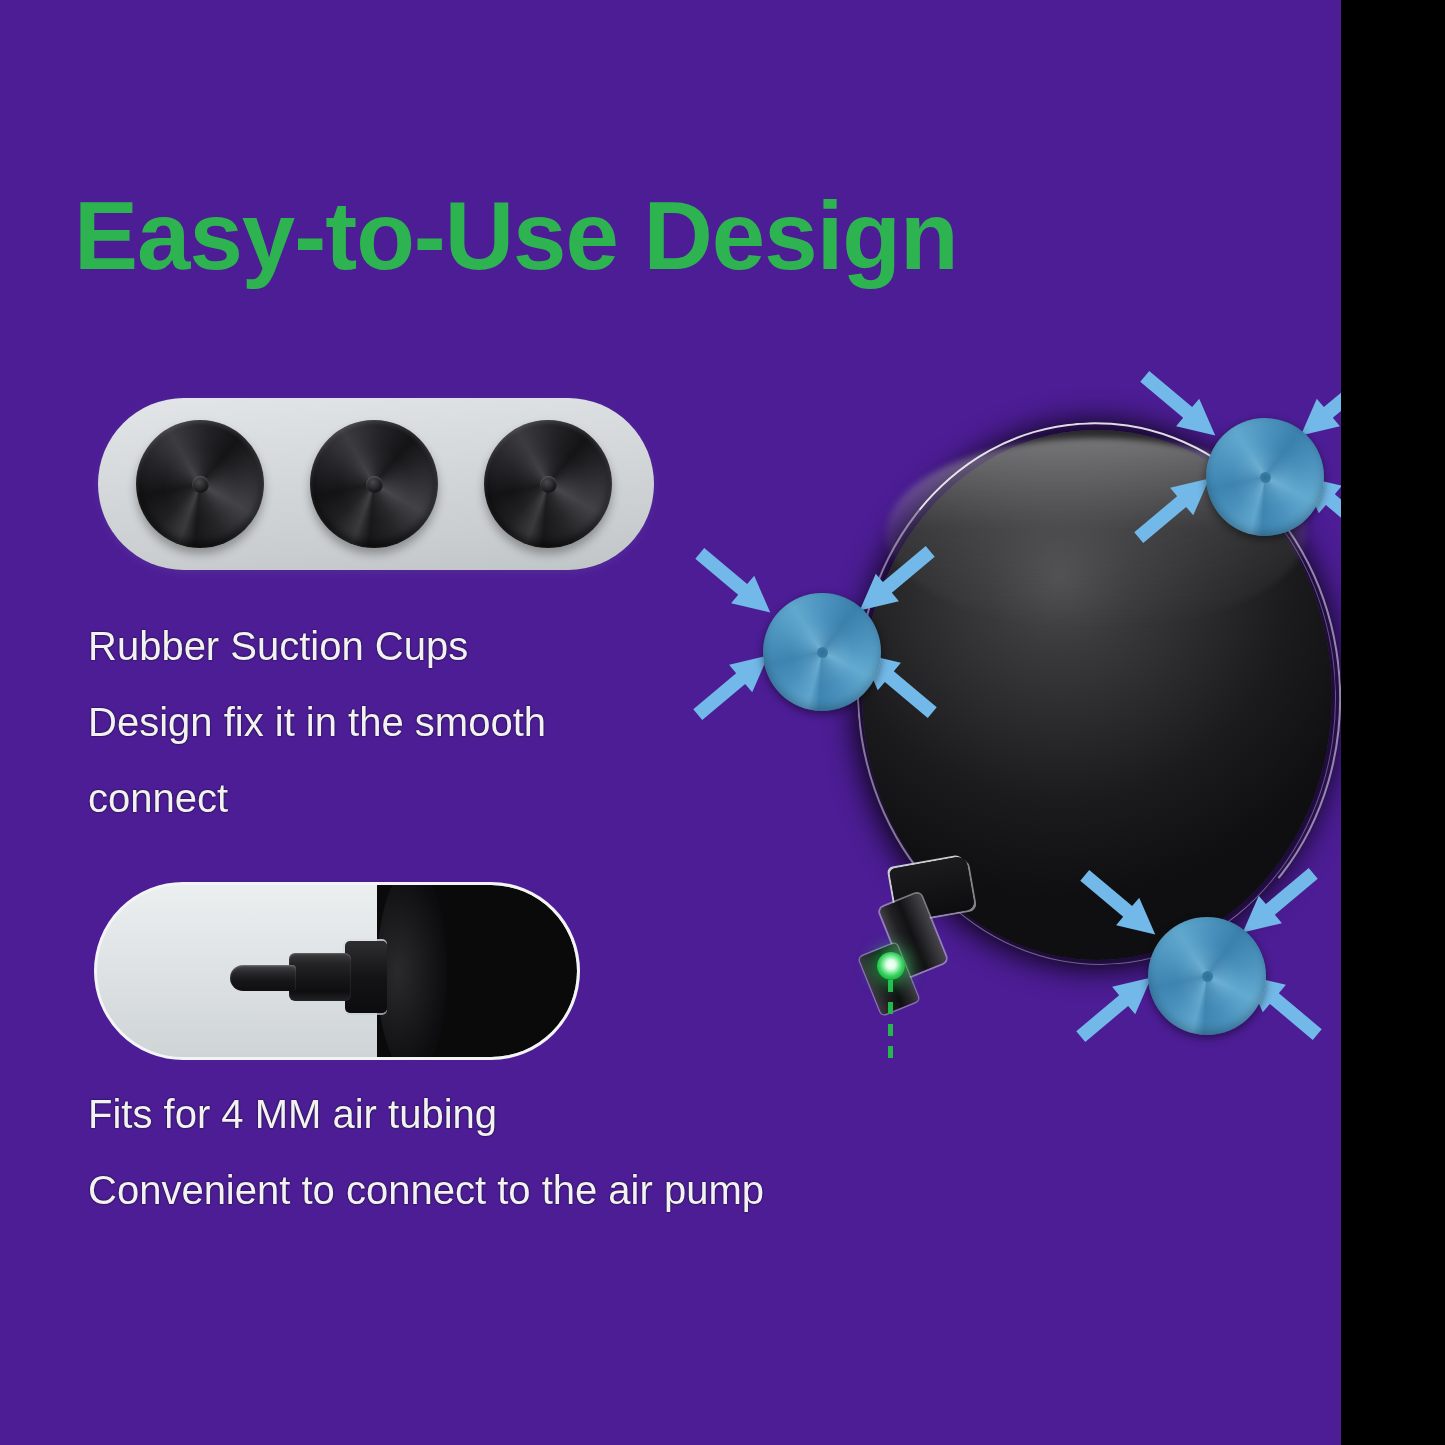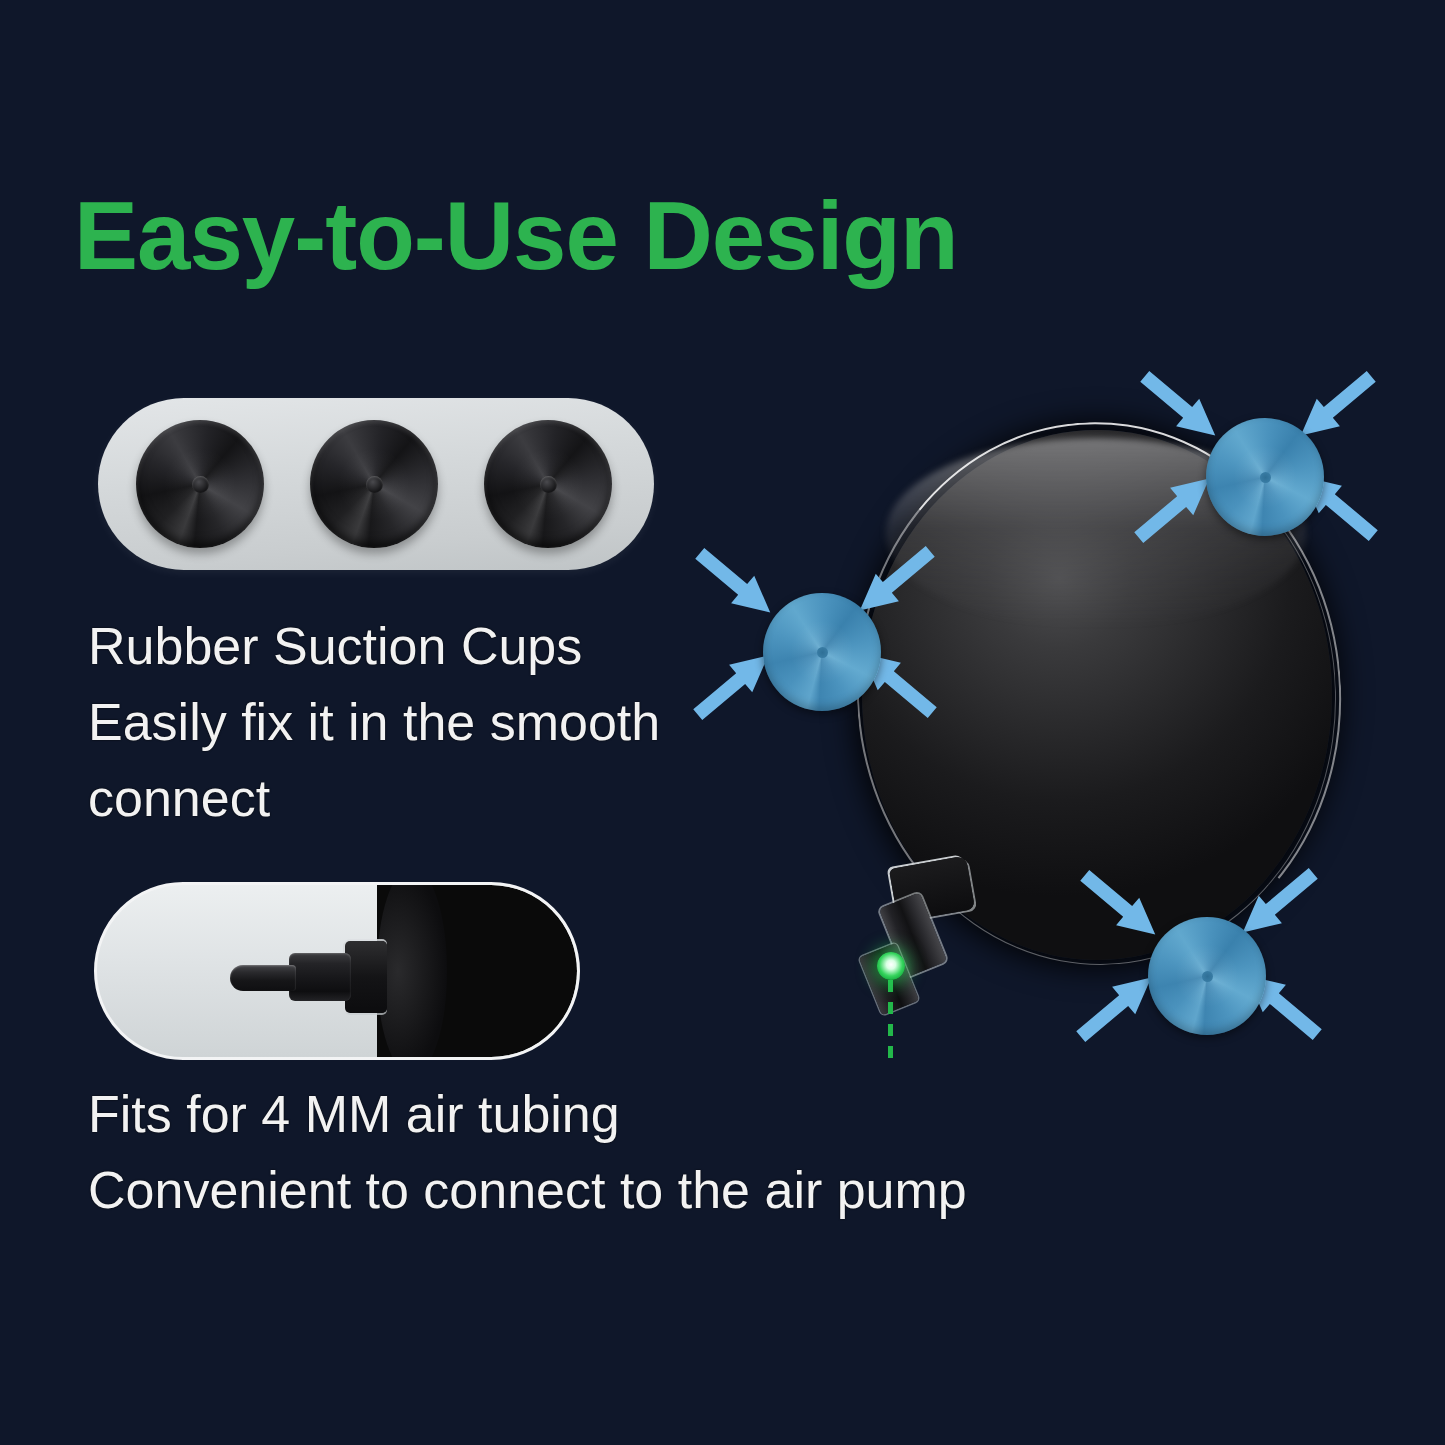--- a/index.html
+++ b/index.html
@@ -2,23 +2,23 @@
 <html><head>
 <meta charset="utf-8">
 <style>
   html, body {
     margin: 0;
     padding: 0;
     background: #000;
   }
   #stage {
     position: relative;
-    width: 1445px;
+    width: 1341px;
     height: 1445px;
-    background: #0f172a;
+    background: #4c1d95;
     overflow: hidden;
     font-family: "Liberation Sans", sans-serif;
   }
 
   
   #title {
     position: absolute;
     left: 74px;
     top: 188px;
     font-size: 96px;
@@ -27,21 +27,21 @@
     line-height: 1.0;
     color: #2db34f;
     white-space: nowrap;
     font-family: "Liberation Sans", sans-serif;
   }
 
   
   .body-text {
     position: absolute;
     color: #f2f2f2;
-    font-size: 52px;
+    font-size: 40px;
     line-height: 76px;
     font-weight: normal;
     letter-spacing: 0px;
     font-family: "Liberation Sans", sans-serif;
     text-shadow: 0 0 2px rgba(0,0,0,0.9);
   }
   #cups-text { left: 88px; top: 608px; width: 760px; }
   #tube-text { left: 88px; top: 1076px; width: 1300px; }
   .body-text .line { display: block; white-space: nowrap; }
 
@@ -285,21 +285,21 @@
   <div id="title">Easy-to-Use Design</div>
 
   <div id="cup-strip">
     <div id="cup-1" class="cup-black"></div>
     <div id="cup-2" class="cup-black"></div>
     <div id="cup-3" class="cup-black"></div>
   </div>
 
   <div id="cups-text" class="body-text">
     <span class="line">Rubber Suction Cups</span>
-    <span class="line">Easily fix it in the smooth</span>
+    <span class="line">Design fix it in the smooth</span>
     <span class="line">connect</span>
   </div>
 
   <div id="nozzle-card">
     <div id="nozzle-card-dark">
       <div id="nozzle-card-darkedge"></div>
     </div>
     <div id="nozzle-base"></div>
     <div id="nozzle-collar"></div>
     <div id="nozzle-tip"></div>

